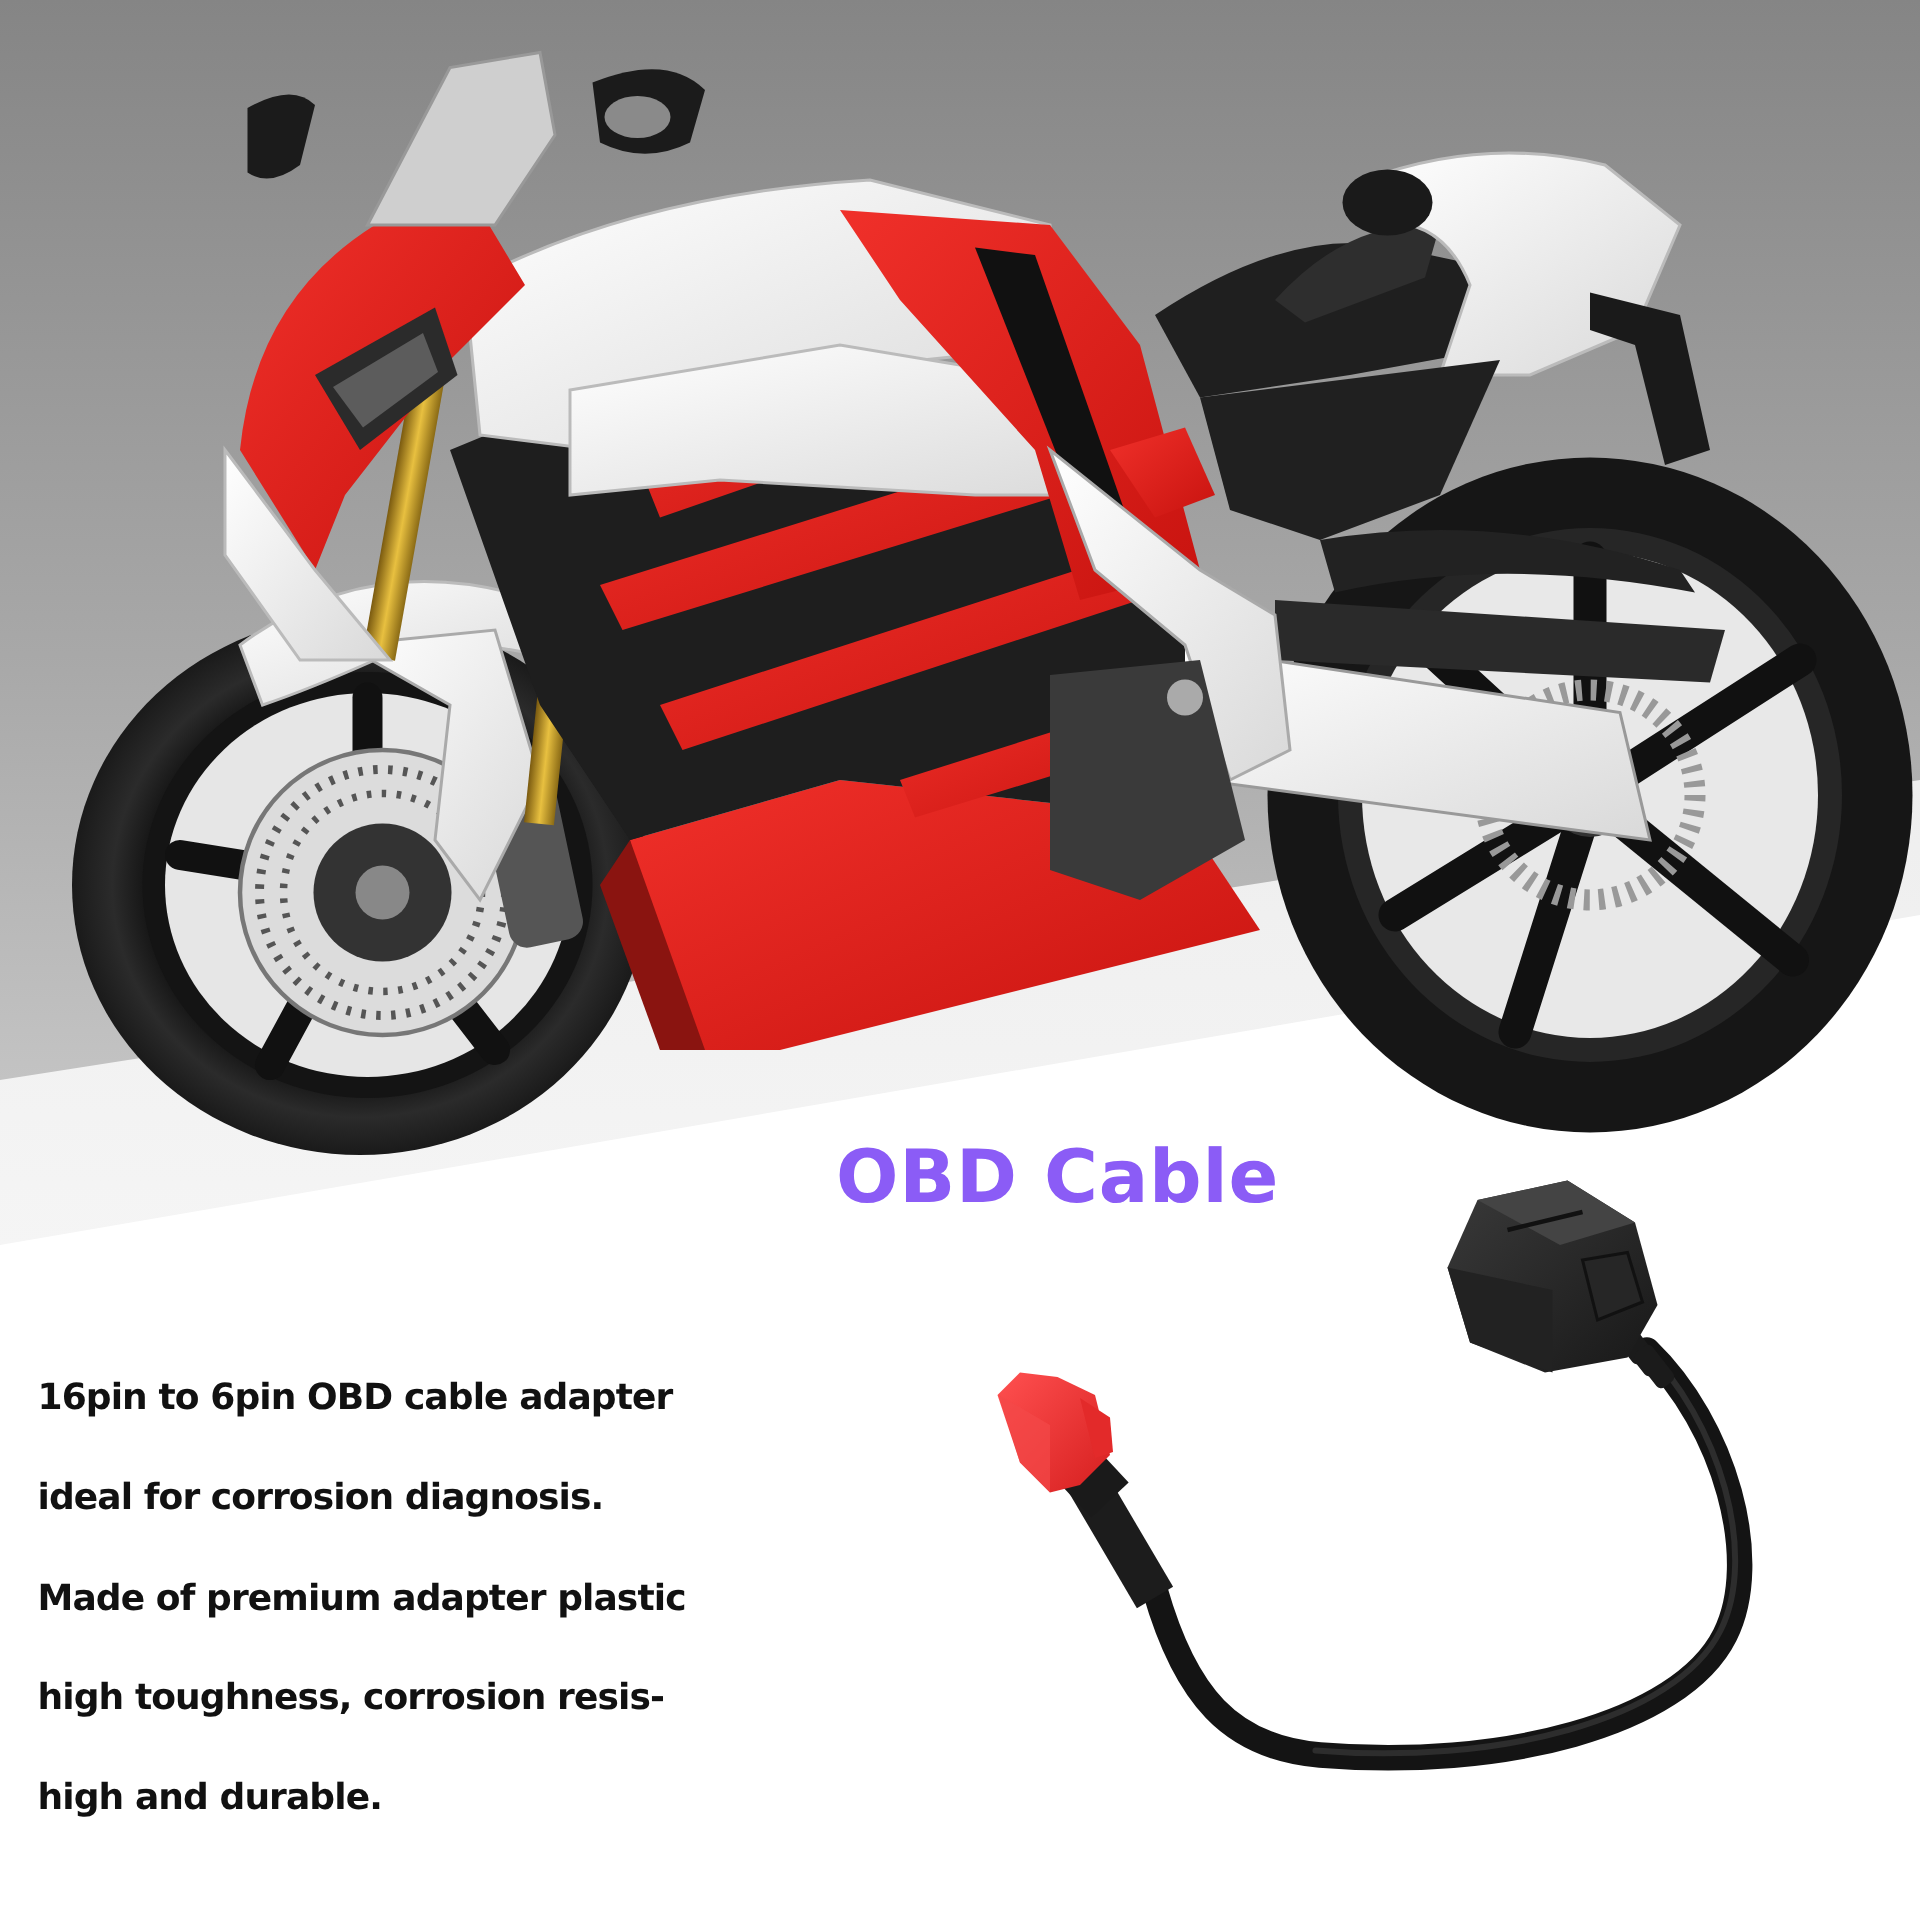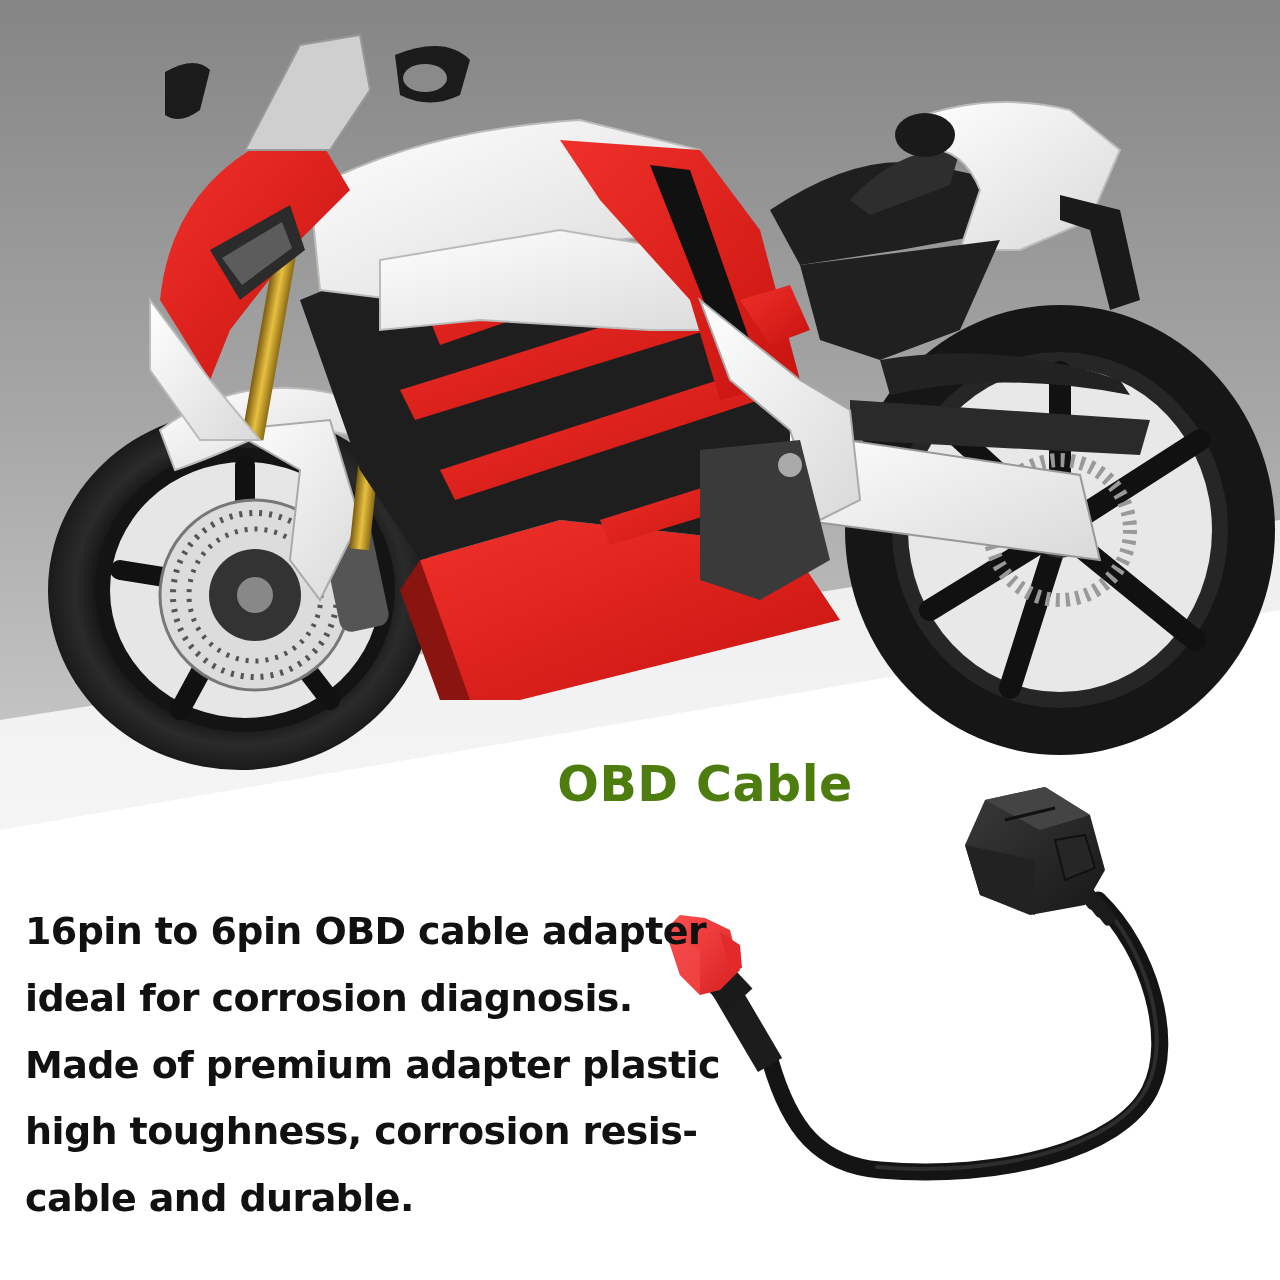--- a/index.html
+++ b/index.html
@@ -1,22 +1,22 @@
 <!DOCTYPE html>
 <html><head>
 <meta charset="utf-8">
 <style>
   html, body { margin: 0; padding: 0; }
   body { width: 1280px; height: 1280px; overflow: hidden; background: #ffffff; position: relative; font-family: "DejaVu Sans", "Liberation Sans", sans-serif; }
   .canvas { position: absolute; left: 0; top: 0; width: 1280px; height: 1280px; }
   .photo { position: absolute; left: 0; top: 0; width: 1280px; height: 1280px; }
   .title { position: absolute; left: 0; width: 1280px; top: 756px; text-align: center; padding-left: 130px; box-sizing: border-box;
-           font-family: "DejaVu Sans", sans-serif; font-weight: bold; font-size: 49px; color: #4d7c0f; letter-spacing: 0.5px; }
+           font-family: "DejaVu Sans", sans-serif; font-weight: bold; font-size: 49px; color: #8b5cf6; letter-spacing: 0.5px; }
   .desc { position: absolute; left: 25px; top: 898px; width: 660px; }
-  .desc-line { font-family: "DejaVu Sans", sans-serif; font-weight: bold; font-size: 38px; line-height: 66.8px; color: #111111; white-space: nowrap; letter-spacing: -0.6px; }
+  .desc-line { font-family: "DejaVu Sans", sans-serif; font-weight: bold; font-size: 24px; line-height: 66.8px; color: #111111; white-space: nowrap; letter-spacing: -0.6px; }
 </style>
 </head>
 <body>
 
 <div class="canvas">
 
   <svg class="photo" viewBox="0 0 1280 1280" width="1280" height="1280">
     <defs>
       <linearGradient id="bg" x1="0" y1="0" x2="0" y2="1">
         <stop offset="0" stop-color="#858585"></stop>
@@ -194,15 +194,15 @@
     </g>
   </svg>
 
   <div class="title">OBD Cable</div>
 
   <div class="desc">
     <div class="desc-line">16pin to 6pin OBD cable adapter</div>
     <div class="desc-line">ideal for corrosion diagnosis.</div>
     <div class="desc-line">Made of premium adapter plastic</div>
     <div class="desc-line">high toughness, corrosion resis-</div>
-    <div class="desc-line">cable and durable.</div>
+    <div class="desc-line">high and durable.</div>
   </div>
 </div>
 
 </body></html>

